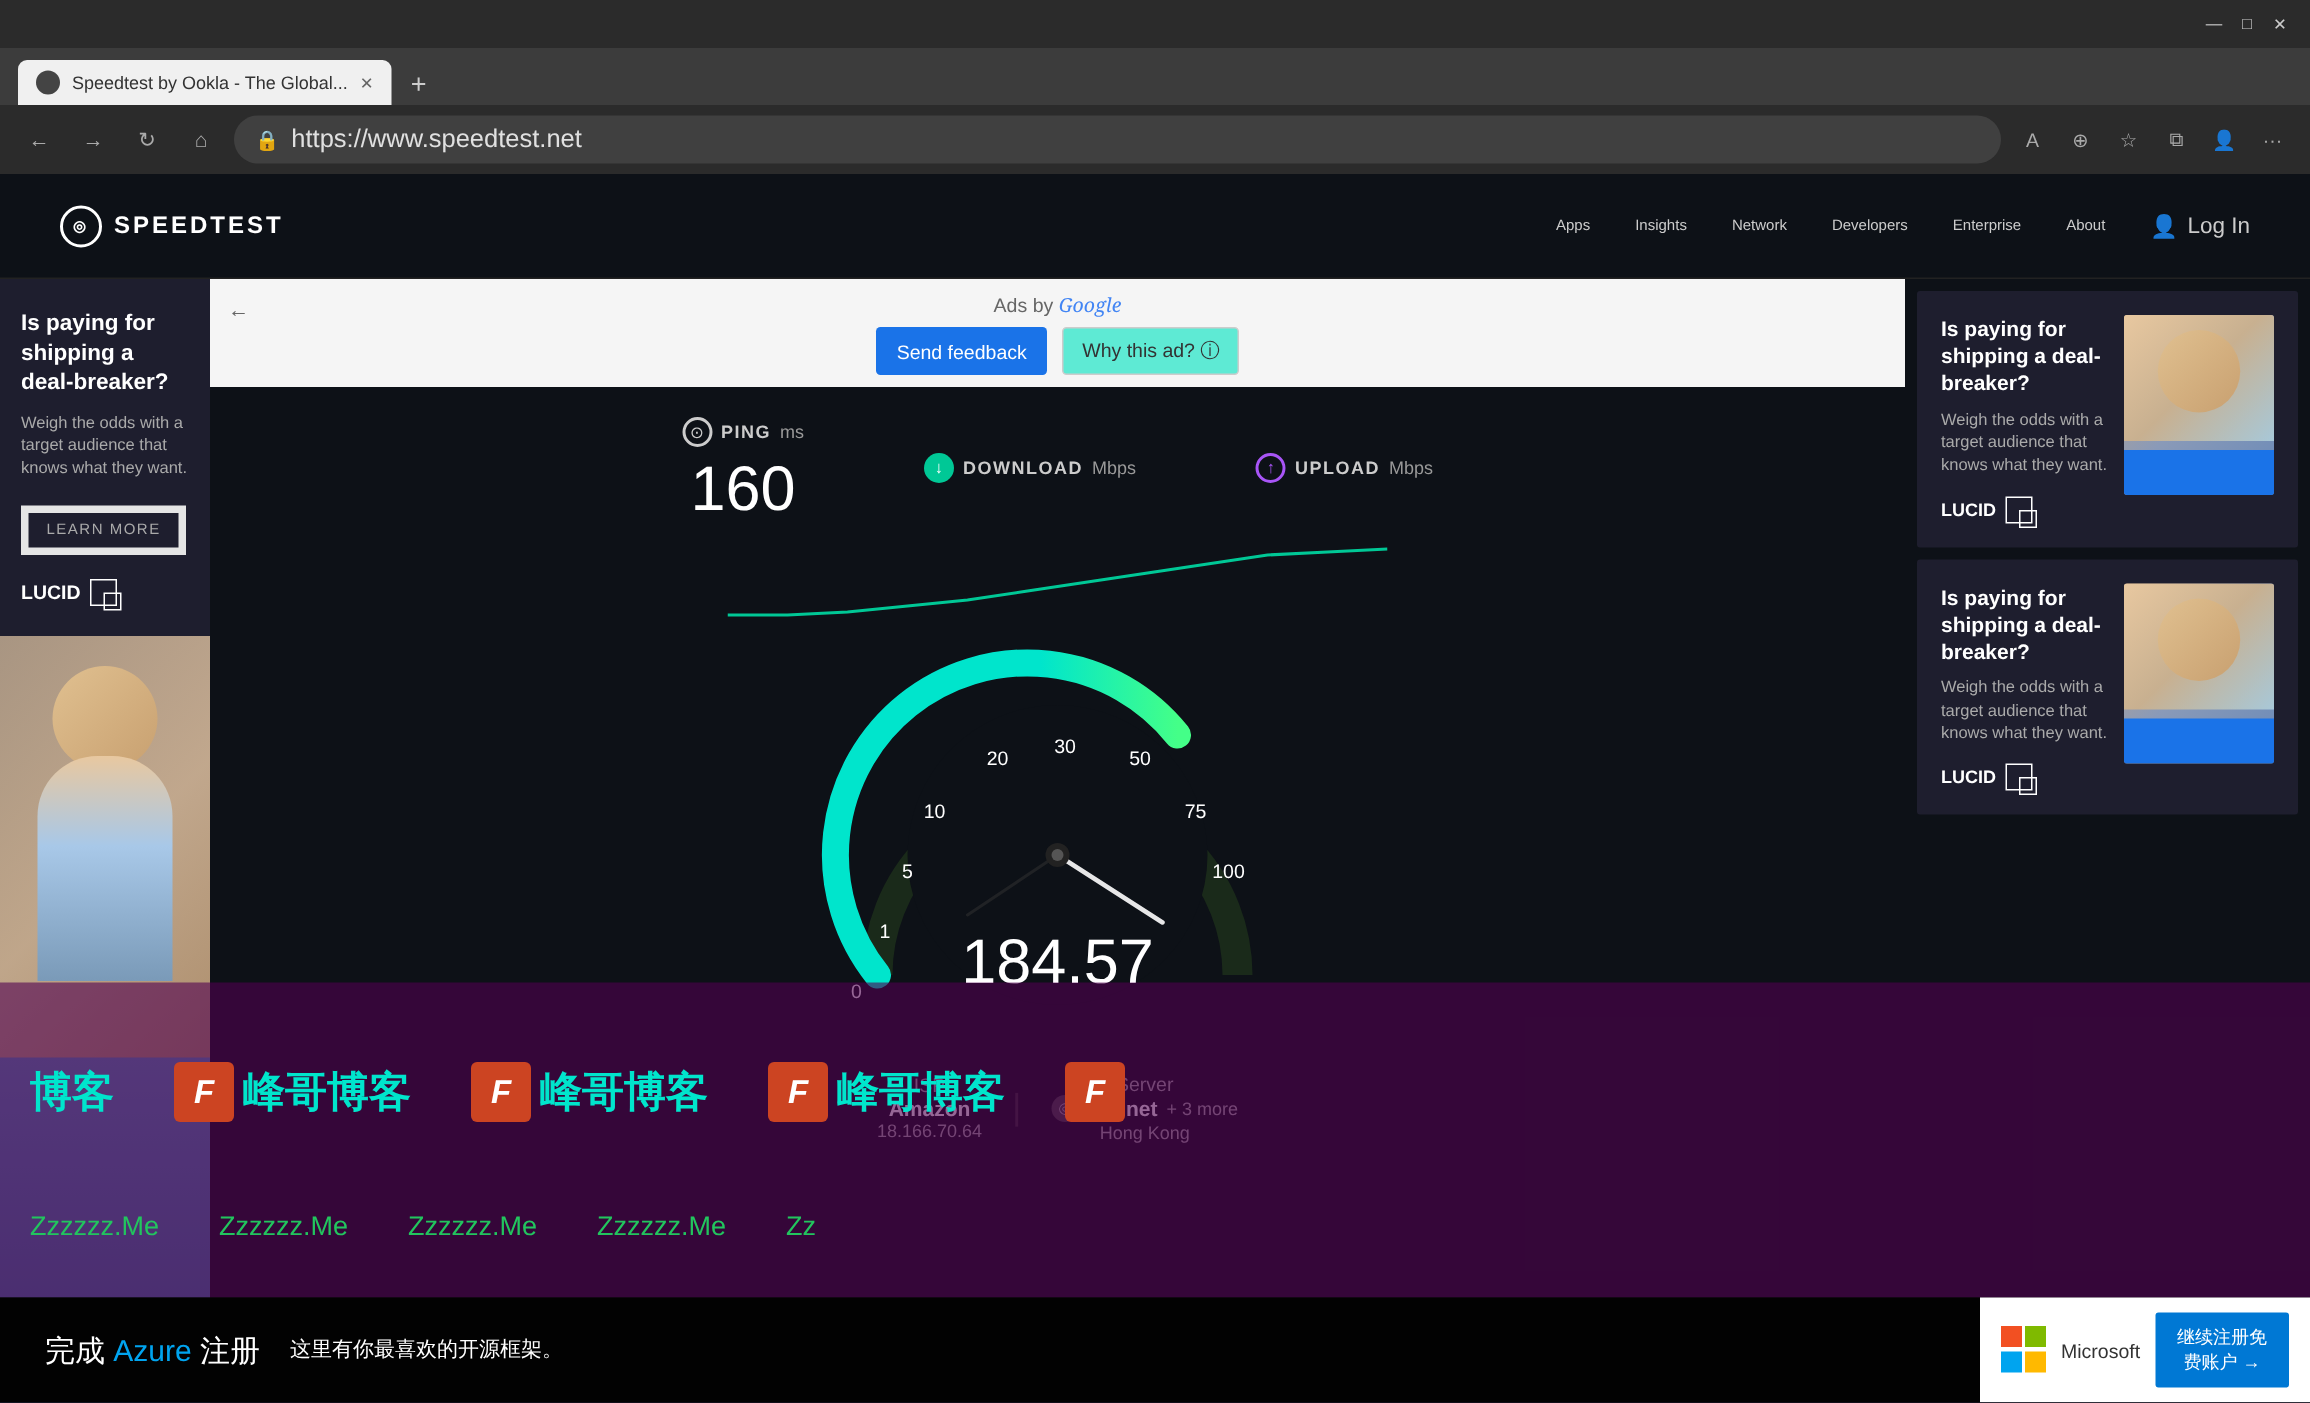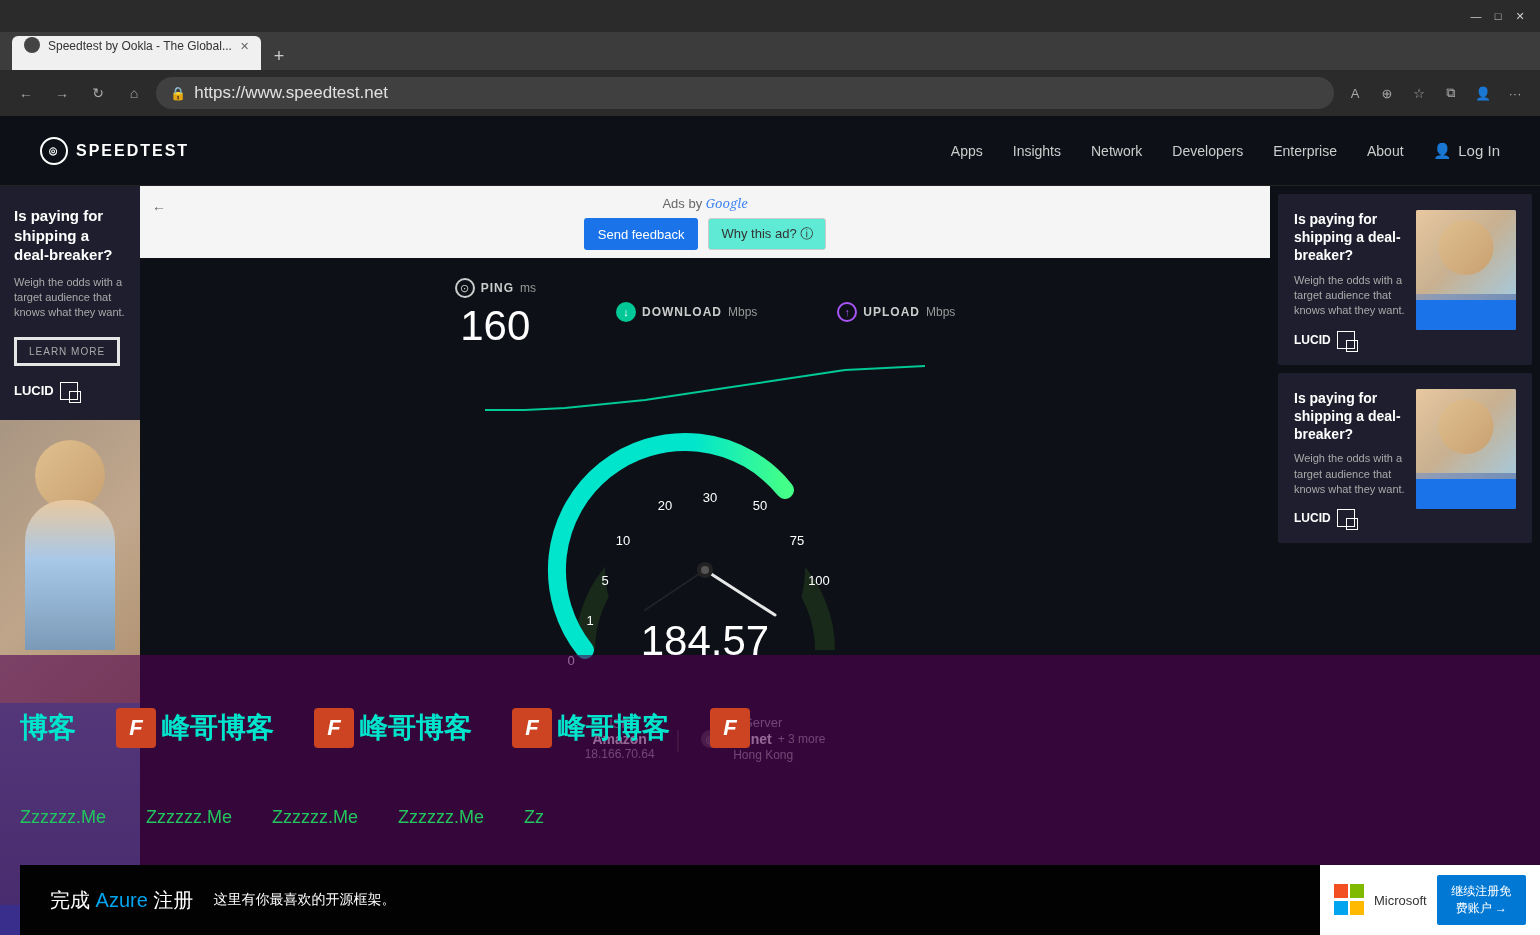--- a/index.html
+++ b/index.html
@@ -4,52 +4,52 @@
   <style>
     * { margin: 0; padding: 0; box-sizing: border-box; }
     body { width: 1540px; height: 935px; overflow: hidden; font-family: Arial, sans-serif; background: #1a1a2e; }
 
     
     .browser-chrome { background: #2b2b2b; width: 100%; }
     .title-bar { background: #2b2b2b; height: 32px; display: flex; align-items: center; padding: 0 12px; justify-content: space-between; }
     .window-controls { display: flex; gap: 6px; align-items: center; }
     .win-btn { width: 16px; height: 16px; display: flex; align-items: center; justify-content: center; color: #ccc; font-size: 11px; cursor: pointer; }
     .tab-bar { background: #3c3c3c; height: 38px; display: flex; align-items: flex-end; padding-left: 12px; }
-    .tab { background: #f0f0f0; height: 30px; display: flex; align-items: flex-end; padding: 17px 12px; border-radius: 6px 6px 0 0; font-size: 12px; color: #333; min-width: 200px; gap: 8px; }
+    .tab { background: #f0f0f0; height: 30px; display: flex; align-items: center; padding: 4px 12px; border-radius: 6px 6px 0 0; font-size: 12px; color: #333; min-width: 200px; gap: 8px; }
     .tab-favicon { width: 16px; height: 16px; background: #444; border-radius: 50%; }
     .tab-close { margin-left: auto; color: #666; cursor: pointer; font-size: 11px; }
     .new-tab-btn { width: 28px; height: 28px; display: flex; align-items: center; justify-content: center; color: #ccc; font-size: 18px; cursor: pointer; margin-left: 4px; }
     .address-bar { background: #2b2b2b; height: 46px; display: flex; align-items: center; padding: 0 12px; gap: 8px; }
     .nav-btn { width: 28px; height: 28px; display: flex; align-items: center; justify-content: center; color: #aaa; font-size: 14px; cursor: pointer; }
     .url-bar { flex: 1; background: #404040; border-radius: 20px; height: 32px; display: flex; align-items: center; padding: 0 14px; gap: 8px; }
     .url-text { color: #e0e0e0; font-size: 17px; flex: 1; }
     .address-bar-icons { display: flex; gap: 6px; align-items: center; }
     .addr-icon { width: 26px; height: 26px; display: flex; align-items: center; justify-content: center; color: #aaa; font-size: 13px; cursor: pointer; border-radius: 50%; }
 
     
     .website { background: #0d1117; width: 100%; height: calc(935px - 116px); position: relative; overflow: hidden; }
 
     
     .site-nav { background: #0d1117; height: 70px; display: flex; align-items: center; padding: 0 40px; border-bottom: 1px solid #222; position: relative; z-index: 10; }
     .logo { display: flex; align-items: center; gap: 8px; color: white; font-size: 16px; font-weight: bold; letter-spacing: 2px; margin-right: auto; }
     .logo-icon { width: 28px; height: 28px; border: 2px solid white; border-radius: 50%; display: flex; align-items: center; justify-content: center; font-size: 10px; color: white; }
     .nav-links { display: flex; gap: 30px; align-items: center; }
-    .nav-link { color: #ccc; font-size: 14px; cursor: pointer; text-decoration: none; }
+    .nav-link { color: #ccc; font-size: 10px; cursor: pointer; text-decoration: none; }
     .login-btn { color: #ccc; font-size: 15px; cursor: pointer; display: flex; align-items: center; gap: 6px; }
 
     
     .content-area { display: flex; height: calc(100% - 70px); }
 
     
     .left-ad { width: 140px; min-width: 140px; background: #1a1a2e; position: relative; overflow: hidden; }
     .ad-banner { width: 140px; height: 100%; background: linear-gradient(180deg, #1a1a2e 0%, #0d1117 100%); display: flex; flex-direction: column; }
     .ad-content { background: #1e1e2e; width: 100%; padding: 20px 14px; }
     .ad-text { color: white; font-size: 15px; font-weight: bold; line-height: 1.3; margin-bottom: 10px; }
     .ad-subtext { color: #aaa; font-size: 11px; line-height: 1.4; margin-bottom: 16px; }
-    .ad-btn { background: transparent; border: 3px solid #e5e5e5; color: #aaa; font-size: 10px; padding: 6px 12px; cursor: pointer; letter-spacing: 1px; }
+    .ad-btn { background: transparent; border: 5px solid #e5e5e5; color: #aaa; font-size: 10px; padding: 6px 12px; cursor: pointer; letter-spacing: 1px; }
     .ad-brand { color: white; font-size: 13px; font-weight: bold; display: flex; align-items: center; gap: 6px; margin-top: 16px; }
     .lucid-box { width: 18px; height: 18px; border: 1.5px solid white; display: inline-block; position: relative; }
     .lucid-box::after { content: ''; position: absolute; width: 10px; height: 10px; border: 1.5px solid white; bottom: -4px; right: -4px; }
     .ad-image { flex: 1; overflow: hidden; position: relative; }
     .ad-img-placeholder { width: 100%; height: 100%; background: linear-gradient(180deg, #2a2a4a 0%, #1a1a2e 50%, #3a2a1a 100%); position: relative; }
 
     
     .center-content { flex: 1; background: #0d1117; display: flex; flex-direction: column; align-items: center; overflow: hidden; }
 
     
@@ -98,21 +98,21 @@
 
     
     .watermark-overlay { position: absolute; bottom: 0; left: 0; right: 0; height: 280px; background: rgba(80, 0, 80, 0.6); display: flex; flex-wrap: wrap; align-items: center; justify-content: center; overflow: hidden; pointer-events: none; z-index: 100; }
     .watermark-row { display: flex; gap: 0; width: 100%; margin-top: 46px; }
     .wm-item { display: flex; align-items: center; padding: 4px 20px; gap: 6px; }
     .wm-text-cn { color: #00e5cc; font-size: 28px; font-weight: bold; }
     .wm-text-me { color: #22c55e; font-size: 18px; }
     .wm-logo { width: 40px; height: 40px; background: #cc4422; border-radius: 4px; display: flex; align-items: center; justify-content: center; color: white; font-size: 22px; font-weight: bold; font-style: italic; }
 
     
-    .bottom-ad { position: absolute; bottom: 0; left: 0; right: 0; height: 70px; display: flex; align-items: stretch; background: #111; z-index: 200; margin-left: 20px; }
+    .bottom-ad { position: absolute; bottom: 0; left: 0; right: 0; height: 70px; display: flex; align-items: stretch; background: #111; z-index: 200; }
     .bottom-ad-main { flex: 1; background: rgba(0,0,0,0.85); display: flex; align-items: center; padding: 0 30px; gap: 20px; }
     .bottom-ad-azure { font-size: 20px; color: white; display: flex; align-items: center; gap: 8px; }
     .azure-blue { color: #00a4ef; }
     .bottom-ad-sub { font-size: 14px; color: white; }
     .bottom-ad-right { width: 220px; background: white; display: flex; align-items: center; justify-content: center; gap: 10px; padding: 0 14px; }
     .ms-logo { width: 32px; height: 32px; display: grid; grid-template-columns: 1fr 1fr; gap: 2px; }
     .ms-sq { width: 14px; height: 14px; }
     .ms-sq.red { background: #f25022; }
     .ms-sq.green { background: #7fba00; }
     .ms-sq.blue { background: #00a4ef; }

